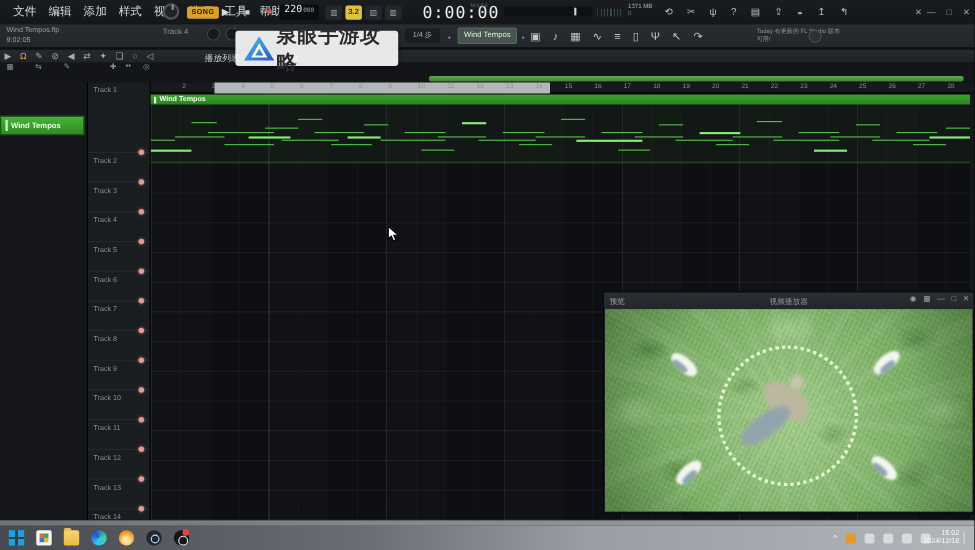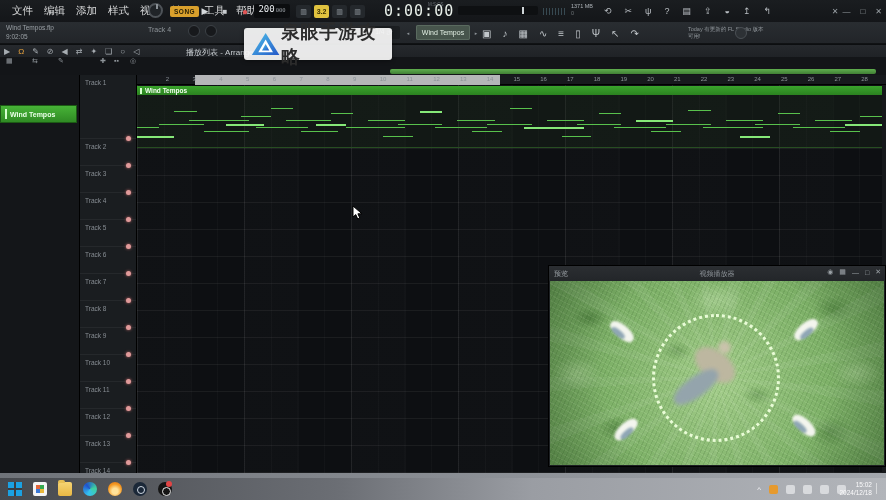--- a/index.html
+++ b/index.html
@@ -112,21 +112,21 @@
 .p-legs{left:120px;top:96px;width:52px;height:20px;background:#94a4ac;border-radius:45%;transform:rotate(-36deg)}
 .corner-fig{position:absolute;width:28px;height:13px;background:#f3f5ee;border-radius:45%;filter:blur(1px)}
 .corner-fig:after{content:"";position:absolute;left:4px;top:7px;width:16px;height:6px;background:#8fa6b5;border-radius:40%}
 .cf1{left:58px;top:44px;transform:rotate(40deg)}
 .cf2{left:242px;top:42px;transform:rotate(-40deg)}
 .cf3{left:62px;top:142px;transform:rotate(-42deg)}
 .cf4{left:240px;top:138px;transform:rotate(42deg)}
 .vg-tint{background:radial-gradient(circle at 50% 50%,transparent 60%,rgba(30,60,24,.25));mix-blend-mode:multiply}
 
 
-.watermark{position:absolute;left:244px;top:28px;width:148px;height:32px;background:rgba(247,247,247,0.93);border-radius:3px;z-index:8;display:flex;align-items:center;padding:0 6px;box-shadow:0 1px 4px rgba(0,0,0,.4)}
+.watermark{position:absolute;left:214px;top:28px;width:148px;height:32px;background:rgba(247,247,247,0.93);border-radius:3px;z-index:8;display:flex;align-items:center;padding:0 6px;box-shadow:0 1px 4px rgba(0,0,0,.4)}
 .wm-text{font-size:18.5px;font-weight:bold;color:#2b2b2b;letter-spacing:.5px;font-family:"Liberation Sans",sans-serif}
 
 
 .cursor{position:absolute;left:352px;top:205px;z-index:9}
 
 
 .desktop-strip{position:absolute;left:0;top:473px;right:0;height:5px;background:linear-gradient(90deg,#6f7379,#a3a7ad);z-index:6}
 .taskbar{position:absolute;left:0;top:478px;right:0;height:22px;background:linear-gradient(90deg,#46494e,#6b6e74 38%,#9a9da3 60%,#b2b5ba);z-index:10}
 .tb-icons{position:absolute;left:8px;top:0;height:22px;display:flex;align-items:center;gap:11px}
 .tb-ic{width:14px;height:14px;position:relative}
@@ -164,21 +164,21 @@
         <span class="menu-item">选项</span>
         <span class="menu-item">工具</span>
         <span class="menu-item">帮助</span>
       </div>
     <div class="knob"></div>
     <div class="song-badge">SONG</div>
     <div class="tglyph t-play">▶</div>
     <div class="tglyph t-stop">■</div>
     <div class="tglyph t-rec">●</div>
     <div class="bpm-box">
-      <span class="bpm-main">200</span>
+      <span class="bpm-main">220</span>
       <span class="bpm-dec">000</span>
     </div>
     <div class="mini-ic" style="left:296px">
         <span>▥</span>
       </div>
     <div class="mini-ic yellow" style="left:314px">3.2</div>
     <div class="mini-ic" style="left:332px">
         <span>▥</span>
       </div>
     <div class="mini-ic" style="left:350px">

